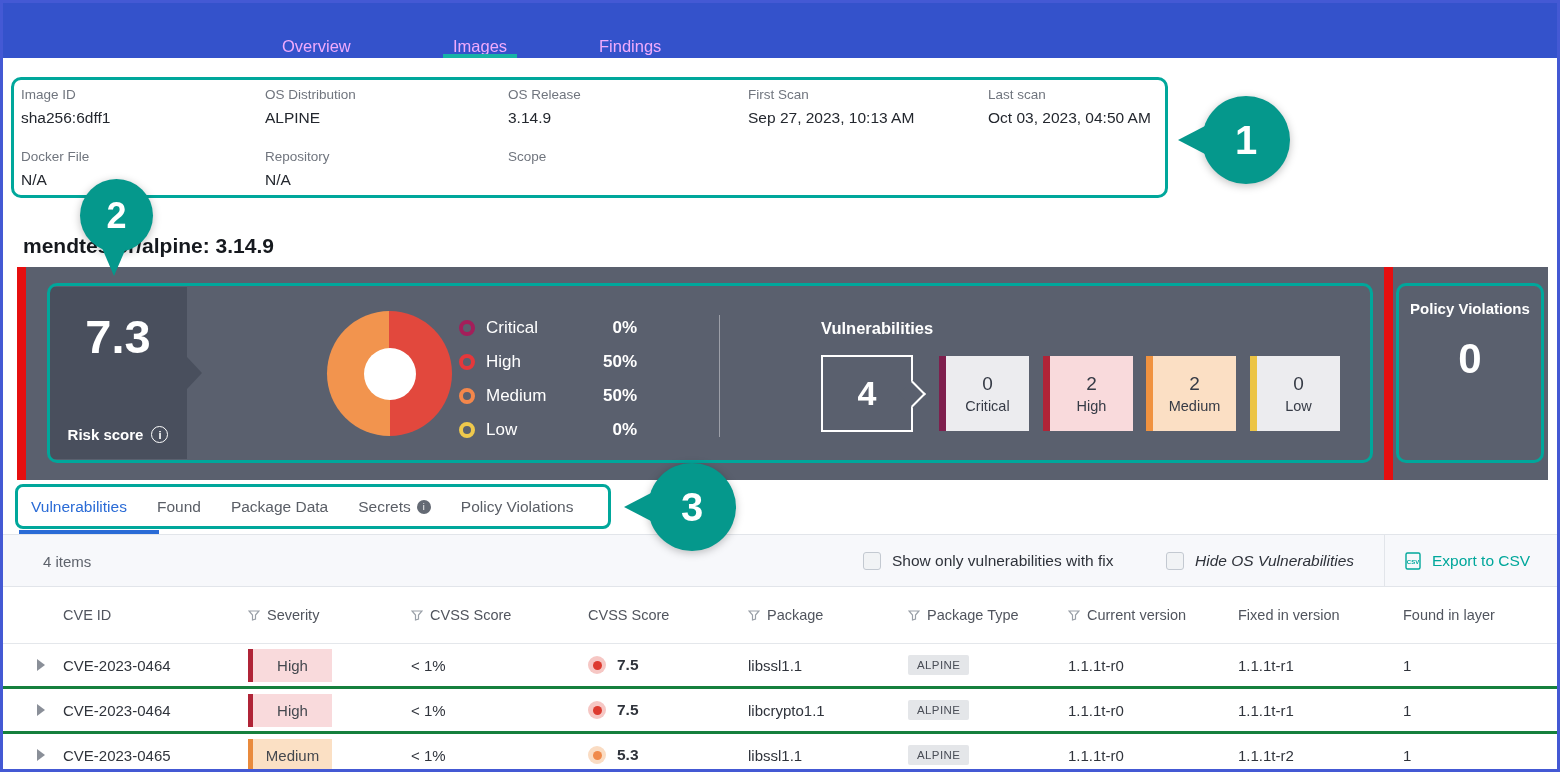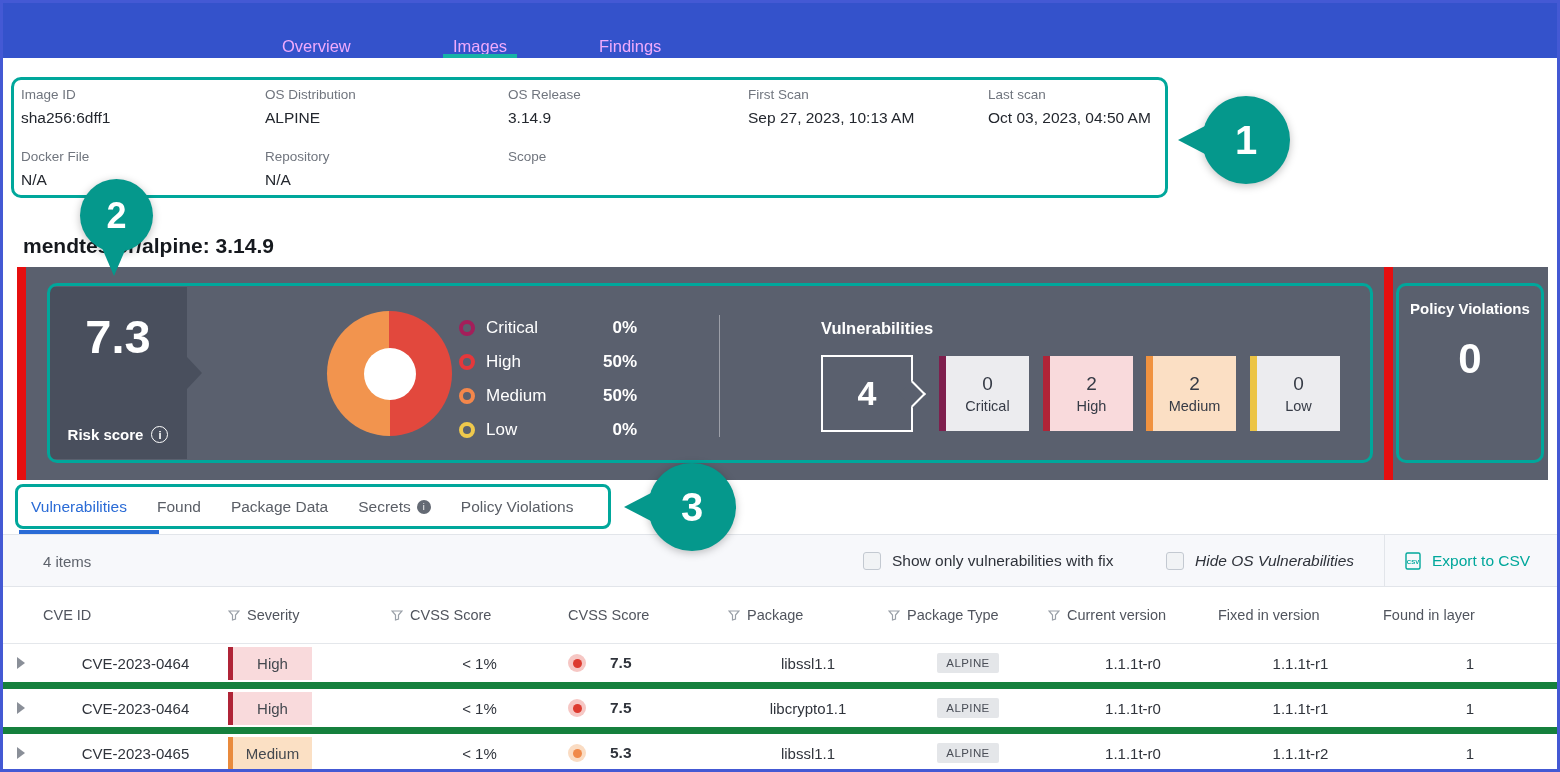--- a/index.html
+++ b/index.html
@@ -92,34 +92,34 @@
   .cb-group { position:absolute; top:50%; transform:translateY(-50%); display:flex; align-items:center; gap:11px; }
   .cb-group.g1 { left:860px; } .cb-group.g2 { left:1163px;font-style:italic; }
   .checkbox { width:18px; height:18px; border:1.6px solid #C3C9D1; background:#F1F3F5; border-radius:3px; cursor:pointer; flex:none; }
   .cb-label { color:#2E323A; font-size:15.5px; }
   .toolbar-divider { position:absolute; left:1381px; top:0; height:100%; width:1px; background:#E2E5EA; }
   .export { position:absolute; left:1400px; top:50%; transform:translateY(-50%); display:flex; align-items:center; gap:9px; cursor:pointer; }
   .export-label { color:#00A79B; font-size:15.5px; }
 
   
   .t-grid { display:grid; grid-template-columns:40px 185px 163px 177px 160px 160px 160px 170px 165px 1fr;
-    align-items:center;text-align:center; }
+    padding-left:20px; align-items:center; }
   .thead { position:absolute; left:0; top:584px; width:100%; height:57px; border-bottom:1px solid #E4E7EB; background:#fff; }
   .th { display:flex; align-items:center; gap:7px; color:#51555E; font-size:14.5px; }
   .filter-icon { flex:none; cursor:pointer; }
 
-  .t-row { position:absolute; left:0; width:100%; height:45px; border-bottom:7px solid #15803d; background:#fff; }
+  .t-row { position:absolute; left:0; width:100%; height:45px; border-bottom:3px solid #15803d; background:#fff; }
   .t-row.r0 { top:641px; } .t-row.r1 { top:686px; } .t-row.r2 { top:731px; }
   .td { font-size:15px; color:#30343C; }
   .chevron { width:0; height:0; border-top:6px solid transparent; border-bottom:6px solid transparent;
     border-left:8px solid #8A8F98; margin-left:14px; cursor:pointer; }
   .sev-badge { width:84px; height:33px; display:flex; align-items:center; justify-content:center; font-size:15px; color:#44484F; }
   .sev-badge.high { background:#F9DADC; border-left:5px solid #B02437; }
   .sev-badge.medium { background:#FBE0C4; border-left:5px solid #E98A3C; }
-  .cvss-cell { display:flex; align-items:center; gap:24px; font-weight:bold; font-size:15.5px; color:#2F333B; }
+  .cvss-cell { display:flex; align-items:center; gap:11px; font-weight:bold; font-size:15.5px; color:#2F333B; }
   .dot { width:18px; height:18px; border-radius:50%; display:flex; align-items:center; justify-content:center; flex:none; }
   .dot::after { content:""; display:block; width:9px; height:9px; border-radius:50%; }
   .dot.dot-high { background:#F6C7C4; } .dot.dot-high::after { background:#DD3B30; }
   .dot.dot-med { background:#FADCC3; } .dot.dot-med::after { background:#F08A4B; }
   .pkg-chip { display:inline-block; background:#E4E6E9; color:#4A4E57; font-size:11.5px; letter-spacing:0.4px;
     padding:4px 9px; border-radius:2px; }
 
   
   .callout { position:absolute; background:#05988C; border-radius:50%; color:#fff; font-weight:bold;
     display:flex; align-items:center; justify-content:center; z-index:50; box-shadow:0 2px 8px rgba(0,0,0,0.25); }

